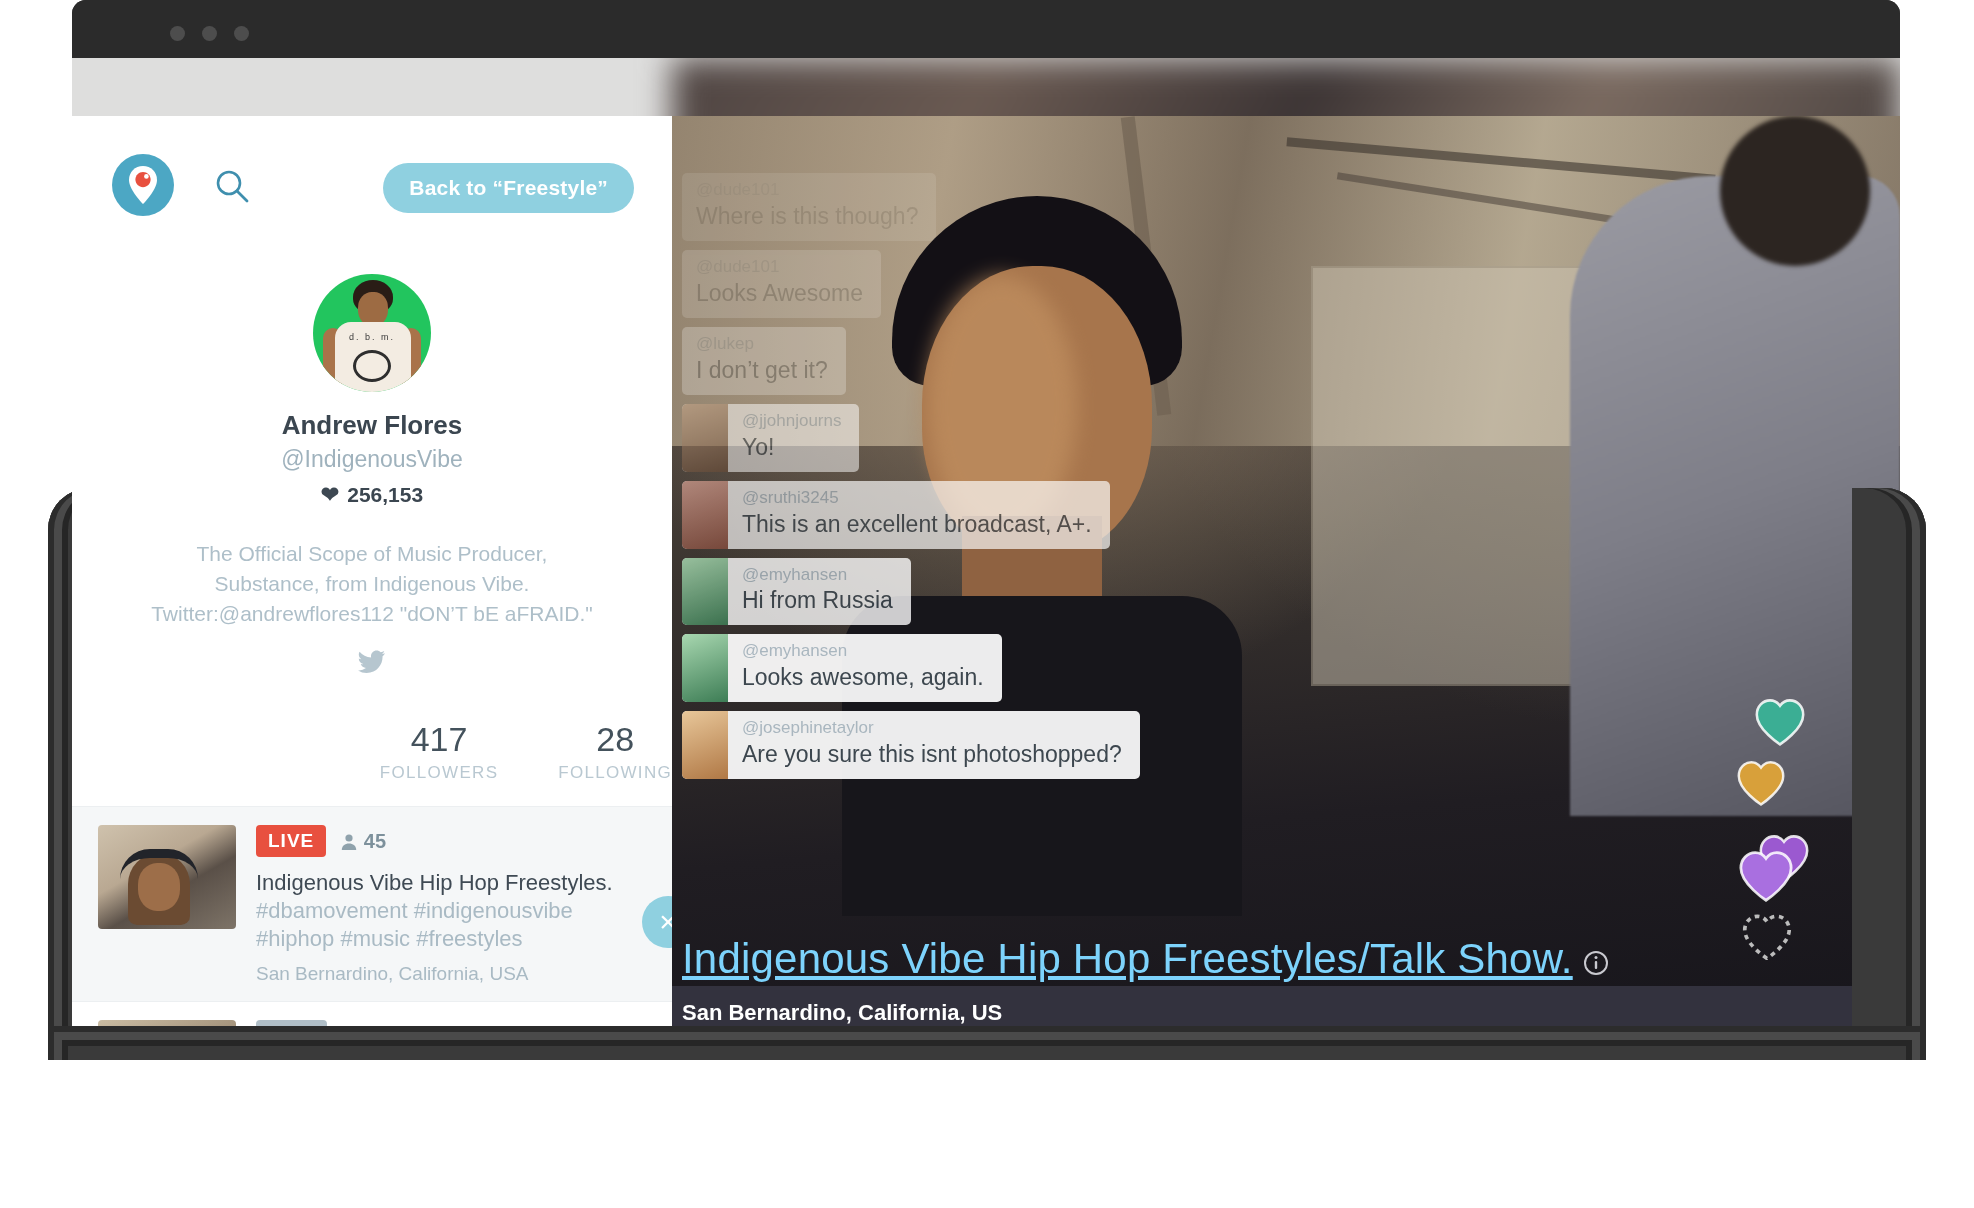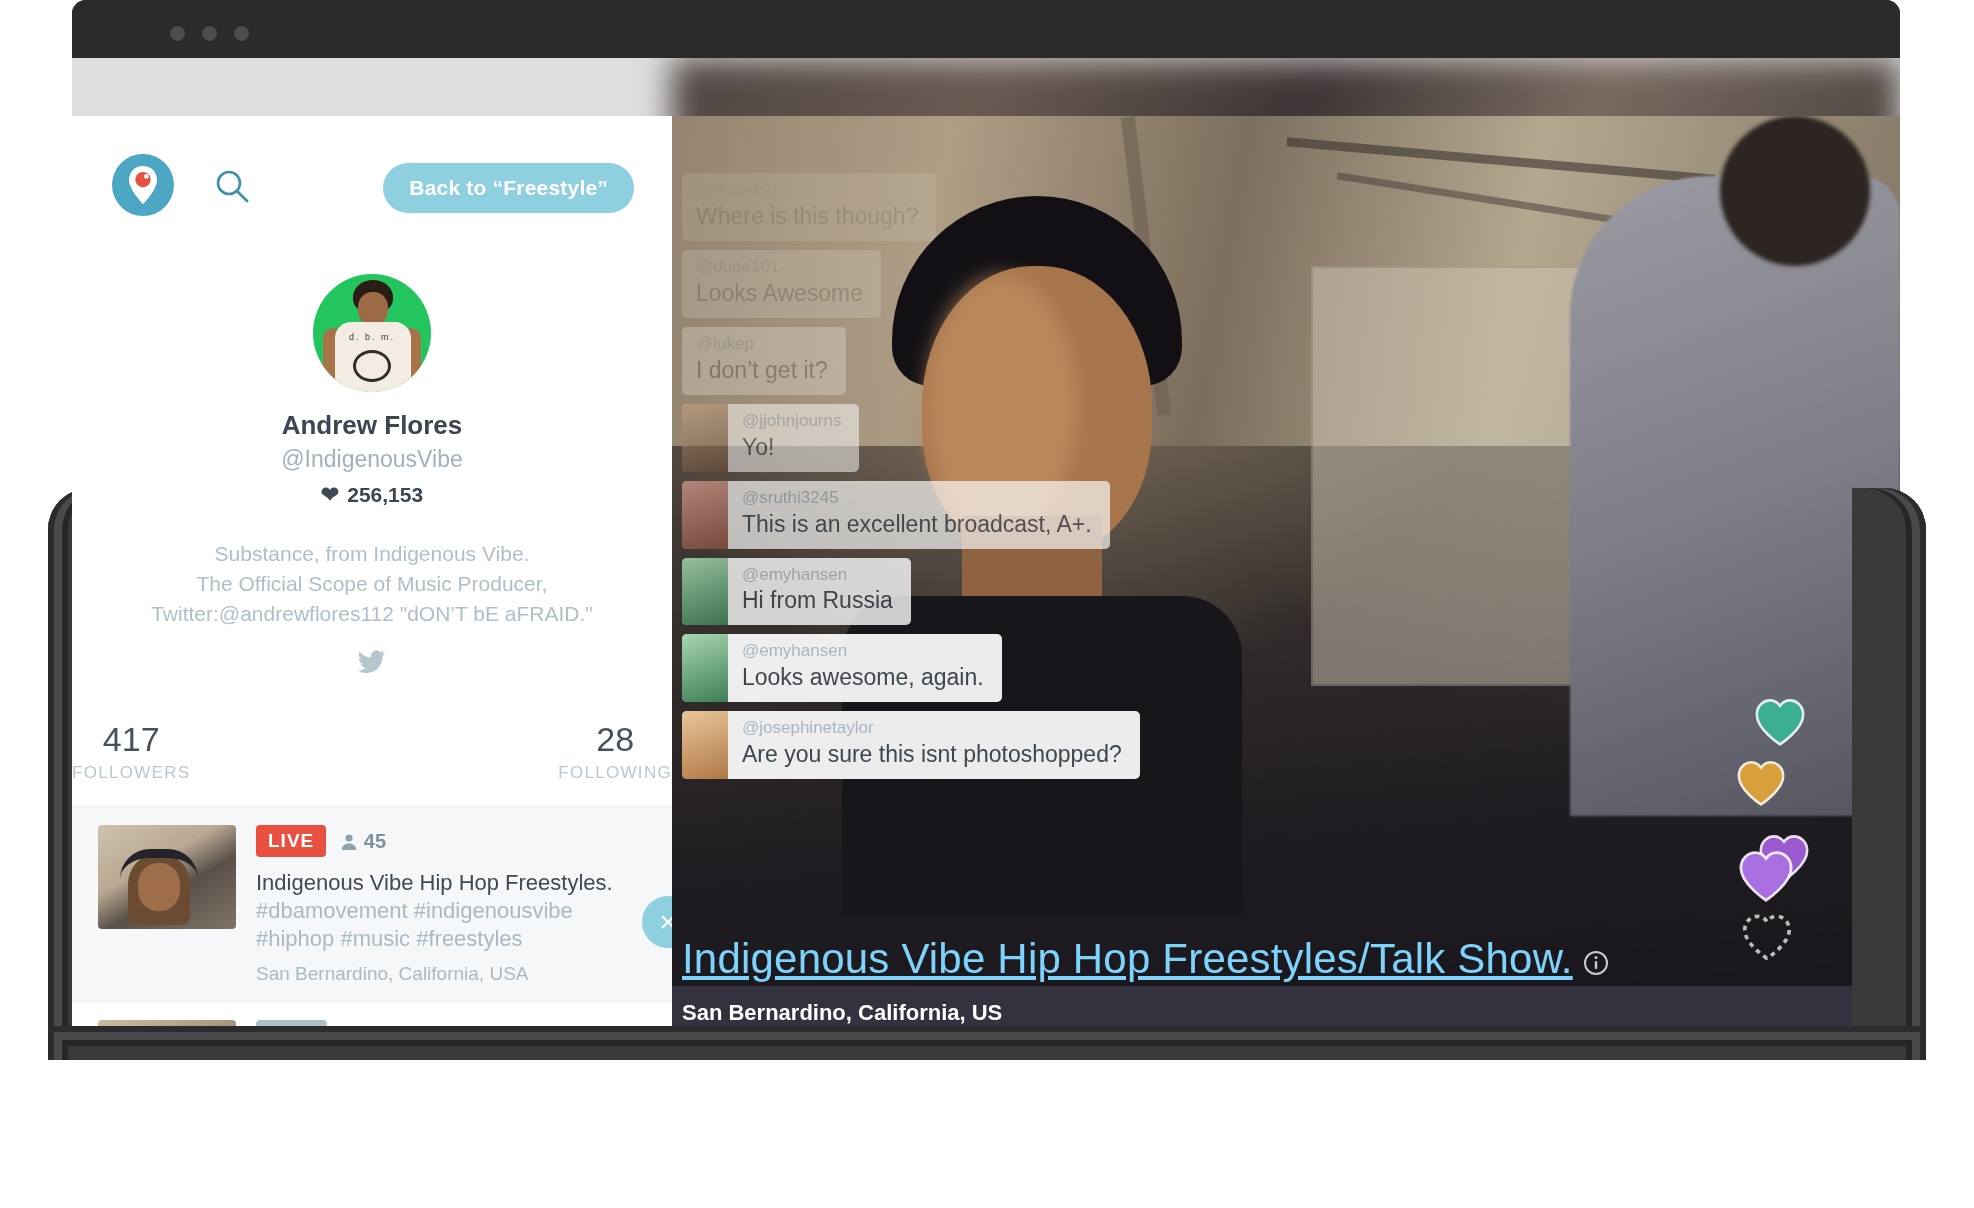--- a/index.html
+++ b/index.html
@@ -82,21 +82,21 @@
 
   .p-name { font-size:26px; font-weight:700; color:#3b4650; margin-top:18px; }
   .p-handle { font-size:23px; color:#9fb2bd; margin-top:5px; font-weight:400; }
   .p-hearts { margin-top:10px; font-size:21px; font-weight:700; color:#3b4650; display:flex; align-items:center; justify-content:center; gap:8px; }
   .p-hearts .hico { color:#3d4852; font-size:22px; line-height:1; }
 
   .p-bio { margin-top:32px; font-size:21px; line-height:1.42; color:#aebfc9; padding:0 40px; }
   .p-link { color:#62b9d6; display:block; margin-top:2px; }
   .tw-icon { margin-top:22px; }
 
-  .stats { display:flex; justify-content:space-between; gap:85px; margin-top:42px; }
+  .stats { display:flex; justify-content:flex-end; gap:60px; margin-top:42px; }
   .stat { text-align:center; }
   .stat-num { font-size:34px; color:#44525c; font-weight:400; }
   .stat-lbl { font-size:17px; color:#b9c8d1; letter-spacing:1.3px; margin-top:4px; }
 
   .bcast-list { position:absolute; left:0; bottom:0; width:720px; top:690px; overflow:hidden; }
   .bcast {
     display:flex; gap:20px; padding:18px 26px 16px 26px;
     border-top:1px solid #eceff1;
   }
   .bcast.b1 { background:#f5f7f8; }
@@ -269,22 +269,22 @@
 
             <div class="p-name">Andrew Flores</div>
             <div class="p-handle">@IndigenousVibe</div>
 
             <div class="p-hearts">
               <span class="hico">❤</span>
               <span>256,153</span>
             </div>
 
             <div class="p-bio">
+              <div>The Official Scope of Music Producer,</div>
               <div>Substance, from Indigenous Vibe.</div>
-              <div>The Official Scope of Music Producer,</div>
               <div>Twitter:@andrewflores112 "dON’T bE aFRAID."</div>
             </div>
 
             <div class="tw-icon">
               <svg width="28" height="24" viewBox="0 0 28 24">
                 <path d="M27 3.2c-1 .45-2.1.75-3.2.89 1.15-.7 2.03-1.8 2.45-3.1-1.08.64-2.28 1.1-3.55 1.36C21.68 1.27 20.2.6 18.58.6c-3.1 0-5.6 2.52-5.6 5.62 0 .44.05.87.15 1.28C8.45 7.27 4.32 5.03 1.56 1.63a5.6 5.6 0 0 0-.76 2.83c0 1.95.99 3.67 2.5 4.68a5.56 5.56 0 0 1-2.54-.7v.07c0 2.72 1.93 4.99 4.5 5.51-.47.13-.97.2-1.48.2-.36 0-.71-.04-1.05-.1.71 2.23 2.78 3.85 5.23 3.9A11.23 11.23 0 0 1 0 20.43 15.84 15.84 0 0 0 8.6 23c10.32 0 15.96-8.56 15.96-15.99 0-.24 0-.49-.02-.73A11.4 11.4 0 0 0 27 3.2z" fill="#b6c6cf"></path>
               </svg>
             </div>
 
             <div class="stats">

